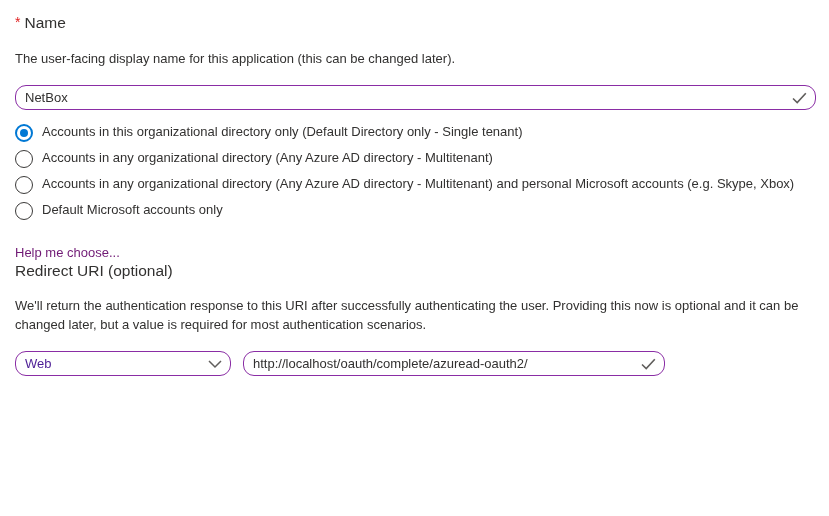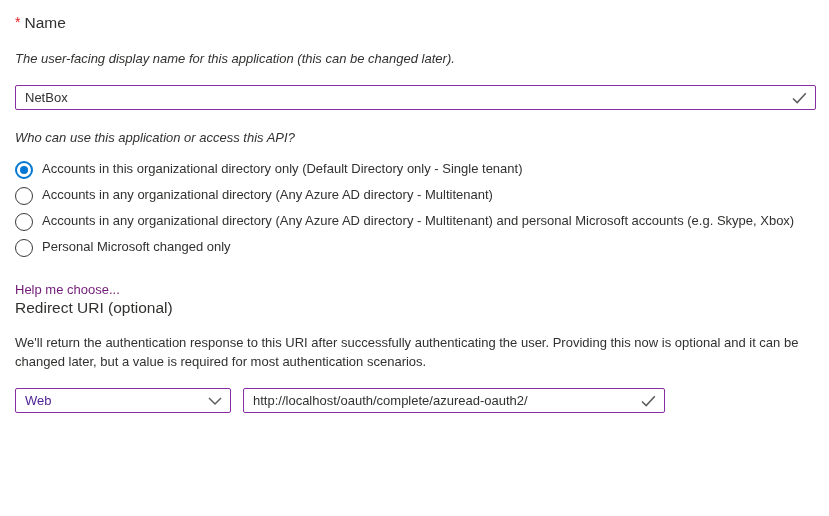--- a/index.html
+++ b/index.html
@@ -27,21 +27,21 @@
     font-size: 13px;
     line-height: 19px;
     color: #323130;
   }
 
   
   .field {
     position: relative;
     height: 25px;
     border: 1px solid #8a2da5;
-    border-radius: 2px;
+    border-radius: 11px;
     background: #fff;
     display: flex;
     align-items: center;
   }
   .field input {
     border: none;
     outline: none;
     background: transparent;
     font-family: inherit;
     font-size: 13px;
@@ -56,21 +56,21 @@
     top: 50%;
     transform: translateY(-50%);
     display: flex;
     align-items: center;
     pointer-events: none;
   }
 
   .name-input-wrap { margin-top: 17px; width: 801px; }
 
   .section-gap-lg { margin-top: 43px; }
-  .question-text { margin-top: 18px; font-style: italic; }
+  .question-text { margin-top: 18px; }
 
   .radio-group { margin-top: 14px; }
   .radio-row {
     display: flex;
     height: 26px;
     cursor: pointer;
   }
   .radio-circle {
     width: 18px;
     height: 18px;
@@ -137,38 +137,37 @@
     <input type="text" value="NetBox" style="">
     <span class="trail-icon">
       <svg width="15" height="12" viewBox="0 0 15 12">
           <polyline points="1,6.5 5.2,10.5 13.8,1.2" fill="none" stroke="#605e5c" stroke-width="1.6"></polyline>
         </svg>
     </span>
   </div>
 
   
 
-  <div class="desc-text question-text">Who can use this application or access this API?</div>
 
   <div class="radio-group">
     <div class="radio-row selected">
       <span class="radio-circle"></span>
       <span class="radio-label">Accounts in this organizational directory only (Default Directory only - Single tenant)</span>
     </div>
     <div class="radio-row">
       <span class="radio-circle"></span>
       <span class="radio-label">Accounts in any organizational directory (Any Azure AD directory - Multitenant)</span>
     </div>
     <div class="radio-row">
       <span class="radio-circle"></span>
       <span class="radio-label">Accounts in any organizational directory (Any Azure AD directory - Multitenant) and personal Microsoft accounts (e.g. Skype, Xbox)</span>
     </div>
     <div class="radio-row">
       <span class="radio-circle"></span>
-      <span class="radio-label">Personal Microsoft changed only</span>
+      <span class="radio-label">Default Microsoft accounts only</span>
     </div>
   </div>
 
   <a class="help-link">Help me choose...</a>
 
   
   <div class="section-heading redirect-heading">Redirect URI (optional)</div>
 
   <div class="desc-text redirect-desc">We'll return the authentication response to this URI after successfully authenticating the user. Providing this now is optional and it can be changed later, but a value is required for most authentication scenarios.</div>
 

